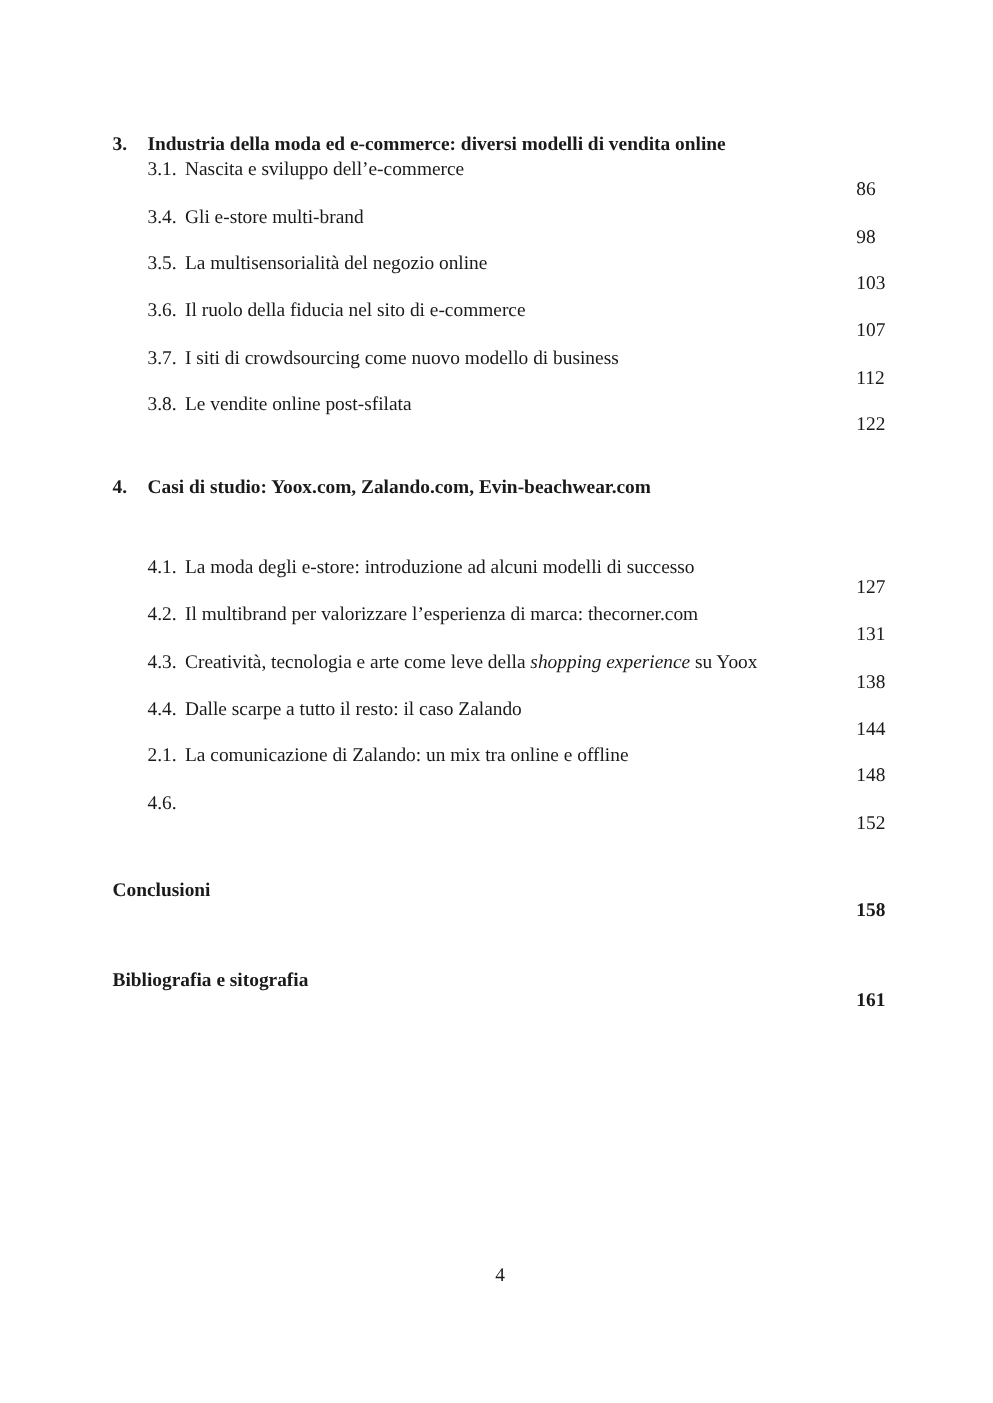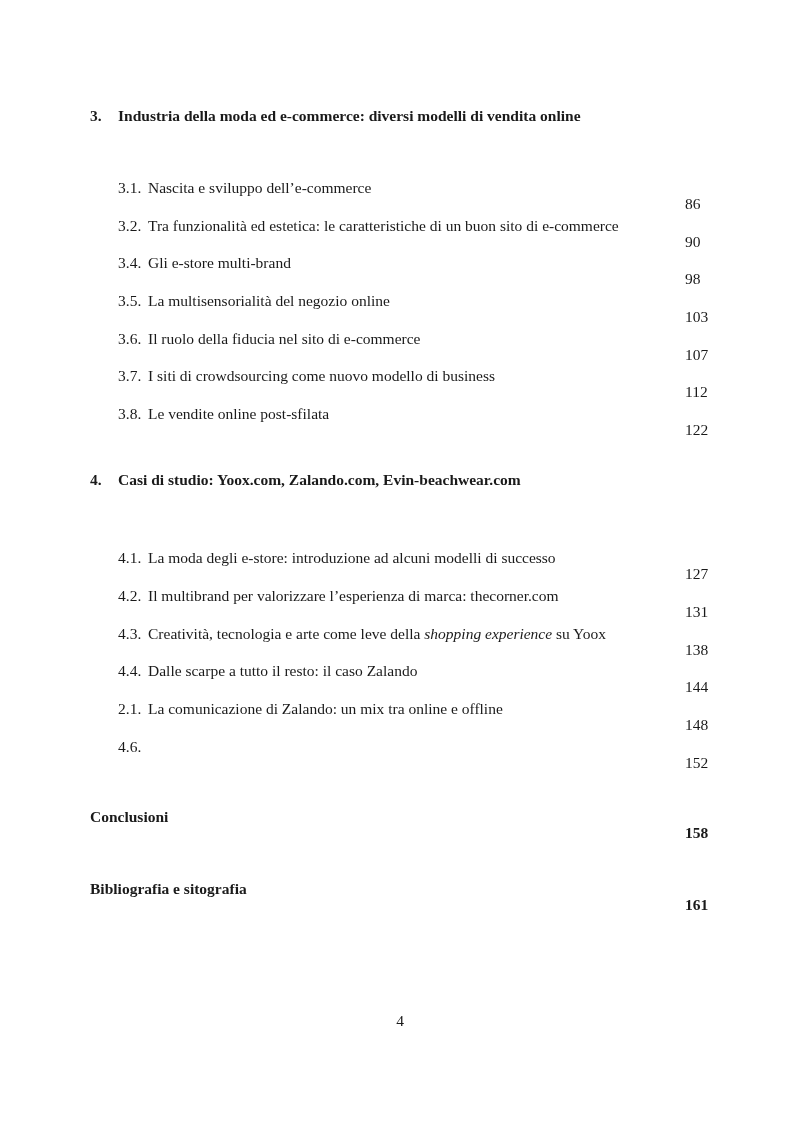--- a/index.html
+++ b/index.html
@@ -22,22 +22,22 @@
     top: 0;
     width: 620px;
   }
   .section-heading {
     display: flex;
     font-weight: bold;
   }
   .section:nth-of-type(1) .section-heading { margin-top: 106px; }
   .section:nth-of-type(2) .section-heading { margin-top: 46px; }
   .sec-num { flex: 0 0 28px; }
-  .section:nth-of-type(1) .items { margin-top: 52px; }
-  .section:nth-of-type(2) .items { margin-top: 58px; }
+  .section:nth-of-type(1) .items { }
+  .section:nth-of-type(2) .items { margin-top: 44px; }
   .toc-item {
     position: relative;
     display: flex;
     padding-left: 28px;
     margin-top: 17.7px;
   }
   .toc-item:first-child { margin-top: 0; }
   .item-num { flex: 0 0 30px; }
   .item-title { flex: 0 1 auto; padding-right: 10px; }
   .item-page {
@@ -73,25 +73,20 @@
       <span class="sec-num">3.</span>
       <span class="sec-title">Industria della moda ed e-commerce: diversi modelli di vendita online</span>
     </div>
     <div class="items">
   <div class="toc-item">
     <span class="item-num">3.1.</span>
     <span class="item-title"><span>Nascita e sviluppo dell’e-commerce</span></span>
     <span class="item-page">86</span>
   </div>
 
-  <div class="toc-item">
-    <span class="item-num">3.2.</span>
-    <span class="item-title"><span>Tra funzionalità ed estetica: le caratteristiche di un buon sito di e-commerce</span></span>
-    <span class="item-page">90</span>
-  </div>
 
 
   <div class="toc-item">
     <span class="item-num">3.4.</span>
     <span class="item-title"><span>Gli e-store multi-brand</span></span>
     <span class="item-page">98</span>
   </div>
 
   <div class="toc-item">
     <span class="item-num">3.5.</span>

